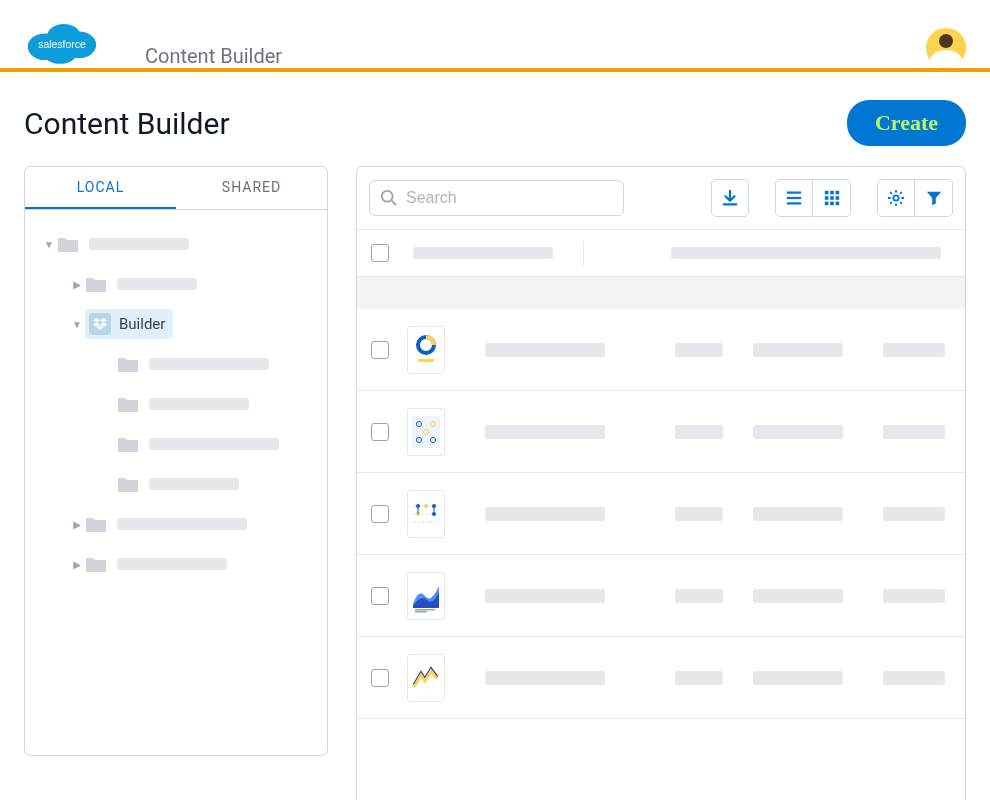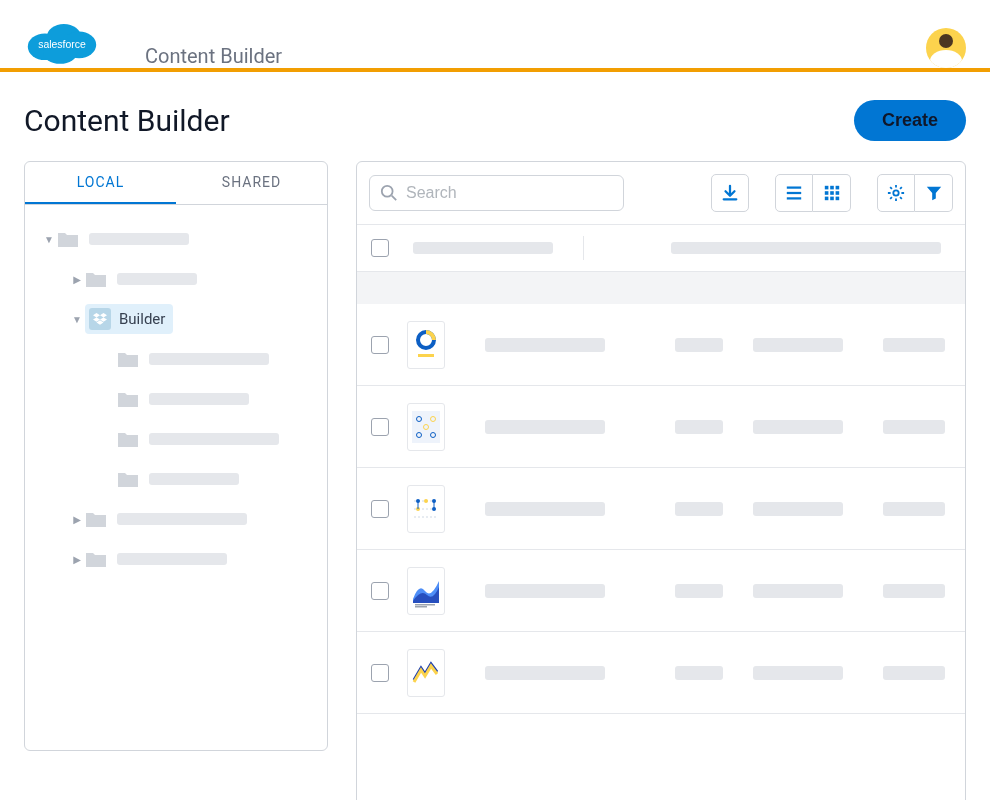--- a/index.html
+++ b/index.html
@@ -64,27 +64,28 @@
   align-items: center;
   padding: 28px 24px 20px;
 }
 .page-title {
   font-size: 30px;
   font-weight: 400;
   color: #111827;
 }
 .create-button {
   background: #0176d3;
-  color: #0f172a;
+  color: #bef264;
   border: none;
   border-radius: 22px;
   padding: 10px 28px;
-  font-size: 18px;
+  font-size: 22px;
   font-weight: 700;
   cursor: pointer;
+  font-family: Liberation Serif, serif;
 }
 
 
 .main-row {
   display: flex;
   padding: 0 24px;
   gap: 28px;
 }
 
 

